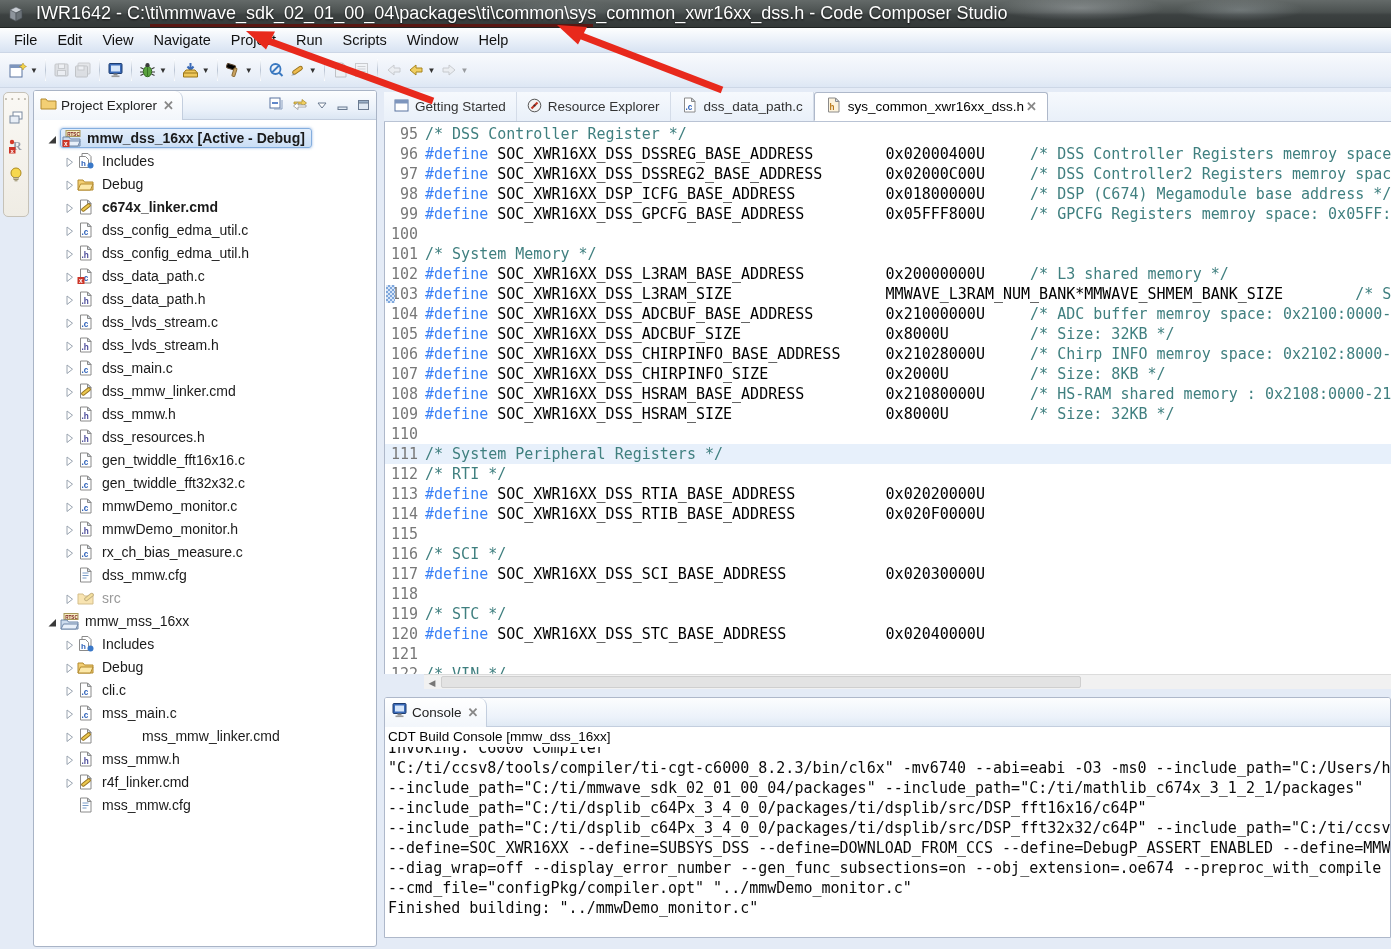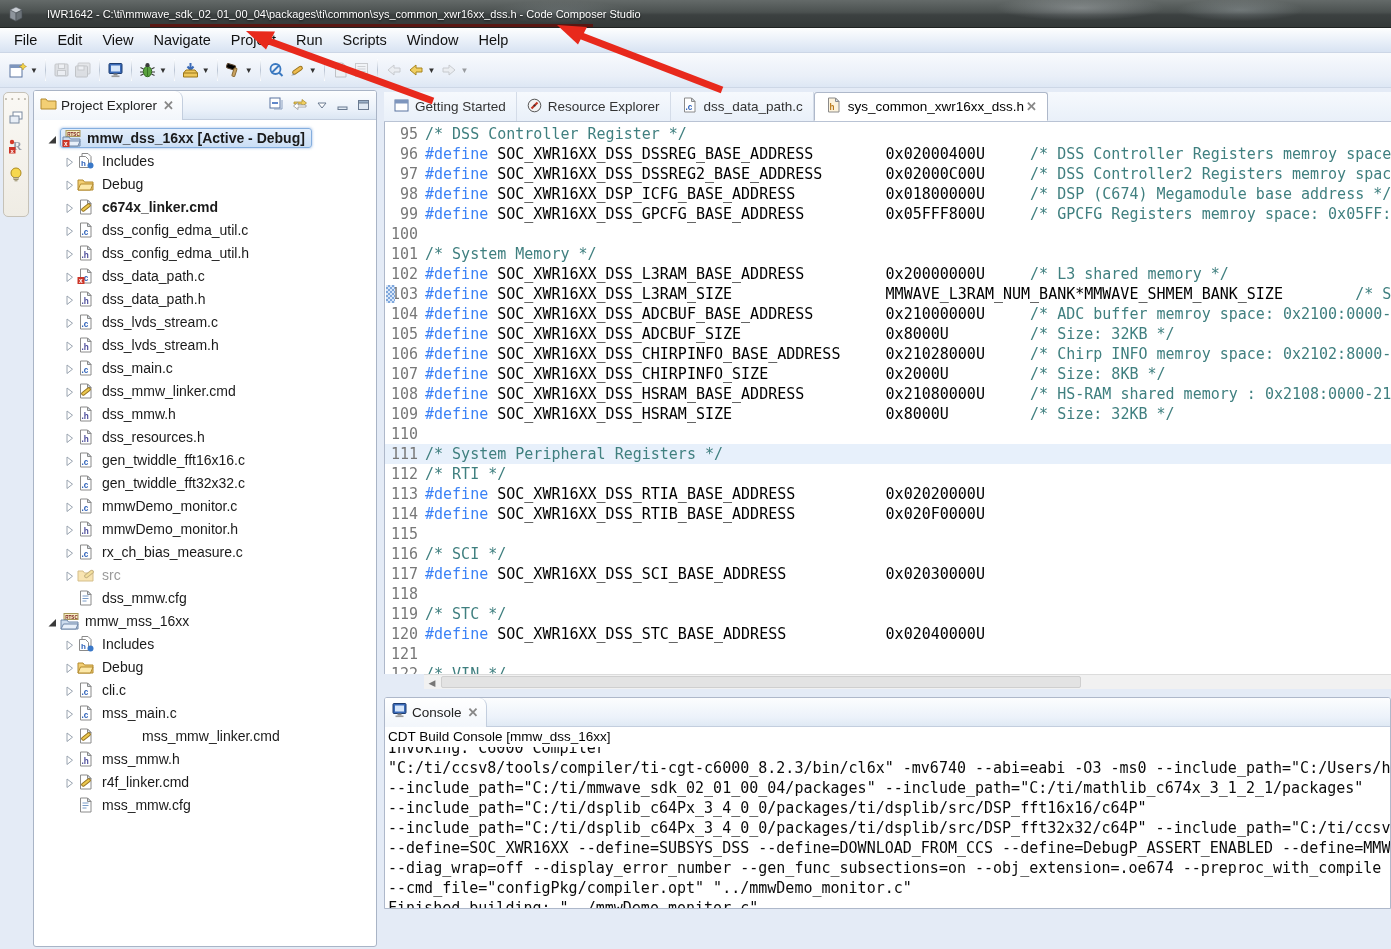--- a/index.html
+++ b/index.html
@@ -7,21 +7,21 @@
   body { font-family:"Liberation Sans", sans-serif; position:relative; background:#e9eff9; }
 
   
   .titlebar { position:absolute; left:0; top:0; width:100%; height:28px;
     background:
       radial-gradient(ellipse 120px 18px at 1080px 8px, rgba(210,215,220,.35), transparent 70%),
       radial-gradient(ellipse 90px 16px at 1240px 10px, rgba(190,200,205,.3), transparent 70%),
       radial-gradient(ellipse 100px 16px at 560px 12px, rgba(160,170,175,.25), transparent 70%),
       linear-gradient(#646a69 0%, #4b5150 45%, #3c4141 55%, #343938 100%);
     border-bottom:1px solid #1f2322; display:flex; align-items:center; }
-  .titlebar .app-title { color:#fff; font-size:11px; margin-left:23px; white-space:nowrap;
+  .titlebar .app-title { color:#fff; font-size:18px; margin-left:12px; white-space:nowrap;
     text-shadow:0 1px 2px rgba(0,0,0,.8); }
   .ccs-cube { width:16px; height:16px; margin-left:8px; flex:0 0 auto; }
 
   
   .menubar { position:absolute; left:0; top:28px; width:100%; height:25px;
     background:linear-gradient(#fdfefe, #e7eef8 60%, #d8e3f2); border-bottom:1px solid #ccd6e6;
     display:flex; align-items:center; padding-left:4px; }
   .menu-item { font-size:14.5px; color:#111; padding:3px 10px; cursor:default; }
 
   
@@ -96,21 +96,21 @@
     background-size:4px 4px; background-position:0 0,2px 2px; }
 
   .hscroll { position:absolute; left:40px; top:586px; width:967px; height:15px; background:#f1f1f1;
     border-top:1px solid #dcdcdc; }
   .hs-arrow { position:absolute; left:0; top:0; width:16px; height:15px; color:#777; font-size:9px;
     display:flex; align-items:center; justify-content:center; }
   .hs-thumb { position:absolute; left:17px; top:1px; width:640px; height:12px; background:#e3e3e3;
     border:1px solid #cfcfcf; border-radius:2px; }
 
   
-  .console { position:absolute; left:0; top:609px; width:100%; height:212px; background:#fff;
+  .console { position:absolute; left:0; top:609px; width:100%; height:241px; background:#fff;
     border:1px solid #aeb8ca; border-radius:3px 3px 0 0; overflow:hidden; }
   .console .view-head { background:linear-gradient(#fcfdfe,#ecf2fa 70%,#dfe9f4); }
   .console-hdr { height:20px; font-size:13.5px; color:#000; padding:2px 8px 0 3px; background:#fff;
     position:relative; z-index:2; }
   .console-text { font-family:"DejaVu Sans Mono", monospace; font-size:15px; line-height:20px;
     white-space:pre; color:#0a0a0a; padding-left:3px; margin-top:-9px; position:relative; z-index:1; }
 
   
   .annotations { position:absolute; left:0; top:0; width:1391px; height:949px; z-index:60;
     pointer-events:none; }
@@ -579,42 +579,42 @@
           <span class="plainwrap" style="display: flex; align-items: center;">
             <span class="ticon"><svg width="17" height="16" viewBox="0 0 17 16">
     <path d="M3.5 1 h7 l3.5 3.5 V15 H3.5 z" fill="#fff" stroke="#8a8a8a"></path>
     <path d="M10.5 1 l3.5 3.5 h-3.5 z" fill="#dce6f0" stroke="#8a8a8a"></path>
     <text x="4.6" y="12.6" font-size="8.2" font-weight="bold" fill="#2b5fb8" font-family="Liberation Sans">.c</text>
 
   </svg></span>
             <span class="tlabel">rx_ch_bias_measure.c</span>
           </span>
         </div>
-        <div class="tree-row lvl1 gray">
-          <span class="arrow"><svg width="12" height="12" viewBox="0 0 12 12">
-              <path d="M4 2 v8.5 L9.5 6.2 z" fill="#fff" stroke="#9aa4b0"></path>
-            </svg></span>
-          <span class="plainwrap" style="display: flex; align-items: center;">
-            <span class="ticon"><svg width="17" height="16" viewBox="0 0 17 16" opacity=".55">
-    <path d="M1 4 h5 l1.5 2 H16 v8 H1 z" fill="#f3cf74" stroke="#b38a2e"></path>
-
-    <rect x="7" y="5.5" width="10" height="3" rx="1.2" fill="#ecc84e" stroke="#96721c" transform="rotate(-38 12 7)"></rect>
-  </svg></span>
-            <span class="tlabel">src</span>
-          </span>
-        </div>
         <div class="tree-row lvl1">
           <span class="arrow"></span>
           <span class="plainwrap" style="display: flex; align-items: center;">
             <span class="ticon"><svg width="17" height="16" viewBox="0 0 17 16">
     <path d="M3.5 1 h7 l3.5 3.5 V15 H3.5 z" fill="#fff" stroke="#8a8a8a"></path>
     <path d="M10.5 1 l3.5 3.5 h-3.5 z" fill="#dce6f0" stroke="#8a8a8a"></path>
     <path d="M5.5 6 h6 M5.5 8.5 h6 M5.5 11 h4" stroke="#7a9cc8" stroke-width="1"></path>
               </svg></span>
             <span class="tlabel">dss_mmw.cfg</span>
+          </span>
+        </div>
+        <div class="tree-row lvl1 gray">
+          <span class="arrow"><svg width="12" height="12" viewBox="0 0 12 12">
+              <path d="M4 2 v8.5 L9.5 6.2 z" fill="#fff" stroke="#9aa4b0"></path>
+            </svg></span>
+          <span class="plainwrap" style="display: flex; align-items: center;">
+            <span class="ticon"><svg width="17" height="16" viewBox="0 0 17 16" opacity=".55">
+    <path d="M1 4 h5 l1.5 2 H16 v8 H1 z" fill="#f3cf74" stroke="#b38a2e"></path>
+
+    <rect x="7" y="5.5" width="10" height="3" rx="1.2" fill="#ecc84e" stroke="#96721c" transform="rotate(-38 12 7)"></rect>
+  </svg></span>
+            <span class="tlabel">src</span>
           </span>
         </div>
         <div class="tree-row lvl0">
           <span class="arrow"><svg width="12" height="12" viewBox="0 0 12 12">
               <path d="M10 3 V10.5 H2.5 z" fill="#3a3a3a"></path>
             </svg></span>
           <span class="plainwrap" style="display: flex; align-items: center;">
             <span class="ticon"><svg width="19" height="17" viewBox="0 0 19 17">
     <rect x="4" y="0.5" width="14" height="6" fill="#f7eec2" stroke="#a89858"></rect>
     <text x="5.2" y="5.5" font-size="4.6" font-weight="bold" fill="#7a2020" font-family="Liberation Sans">RTSC</text>

